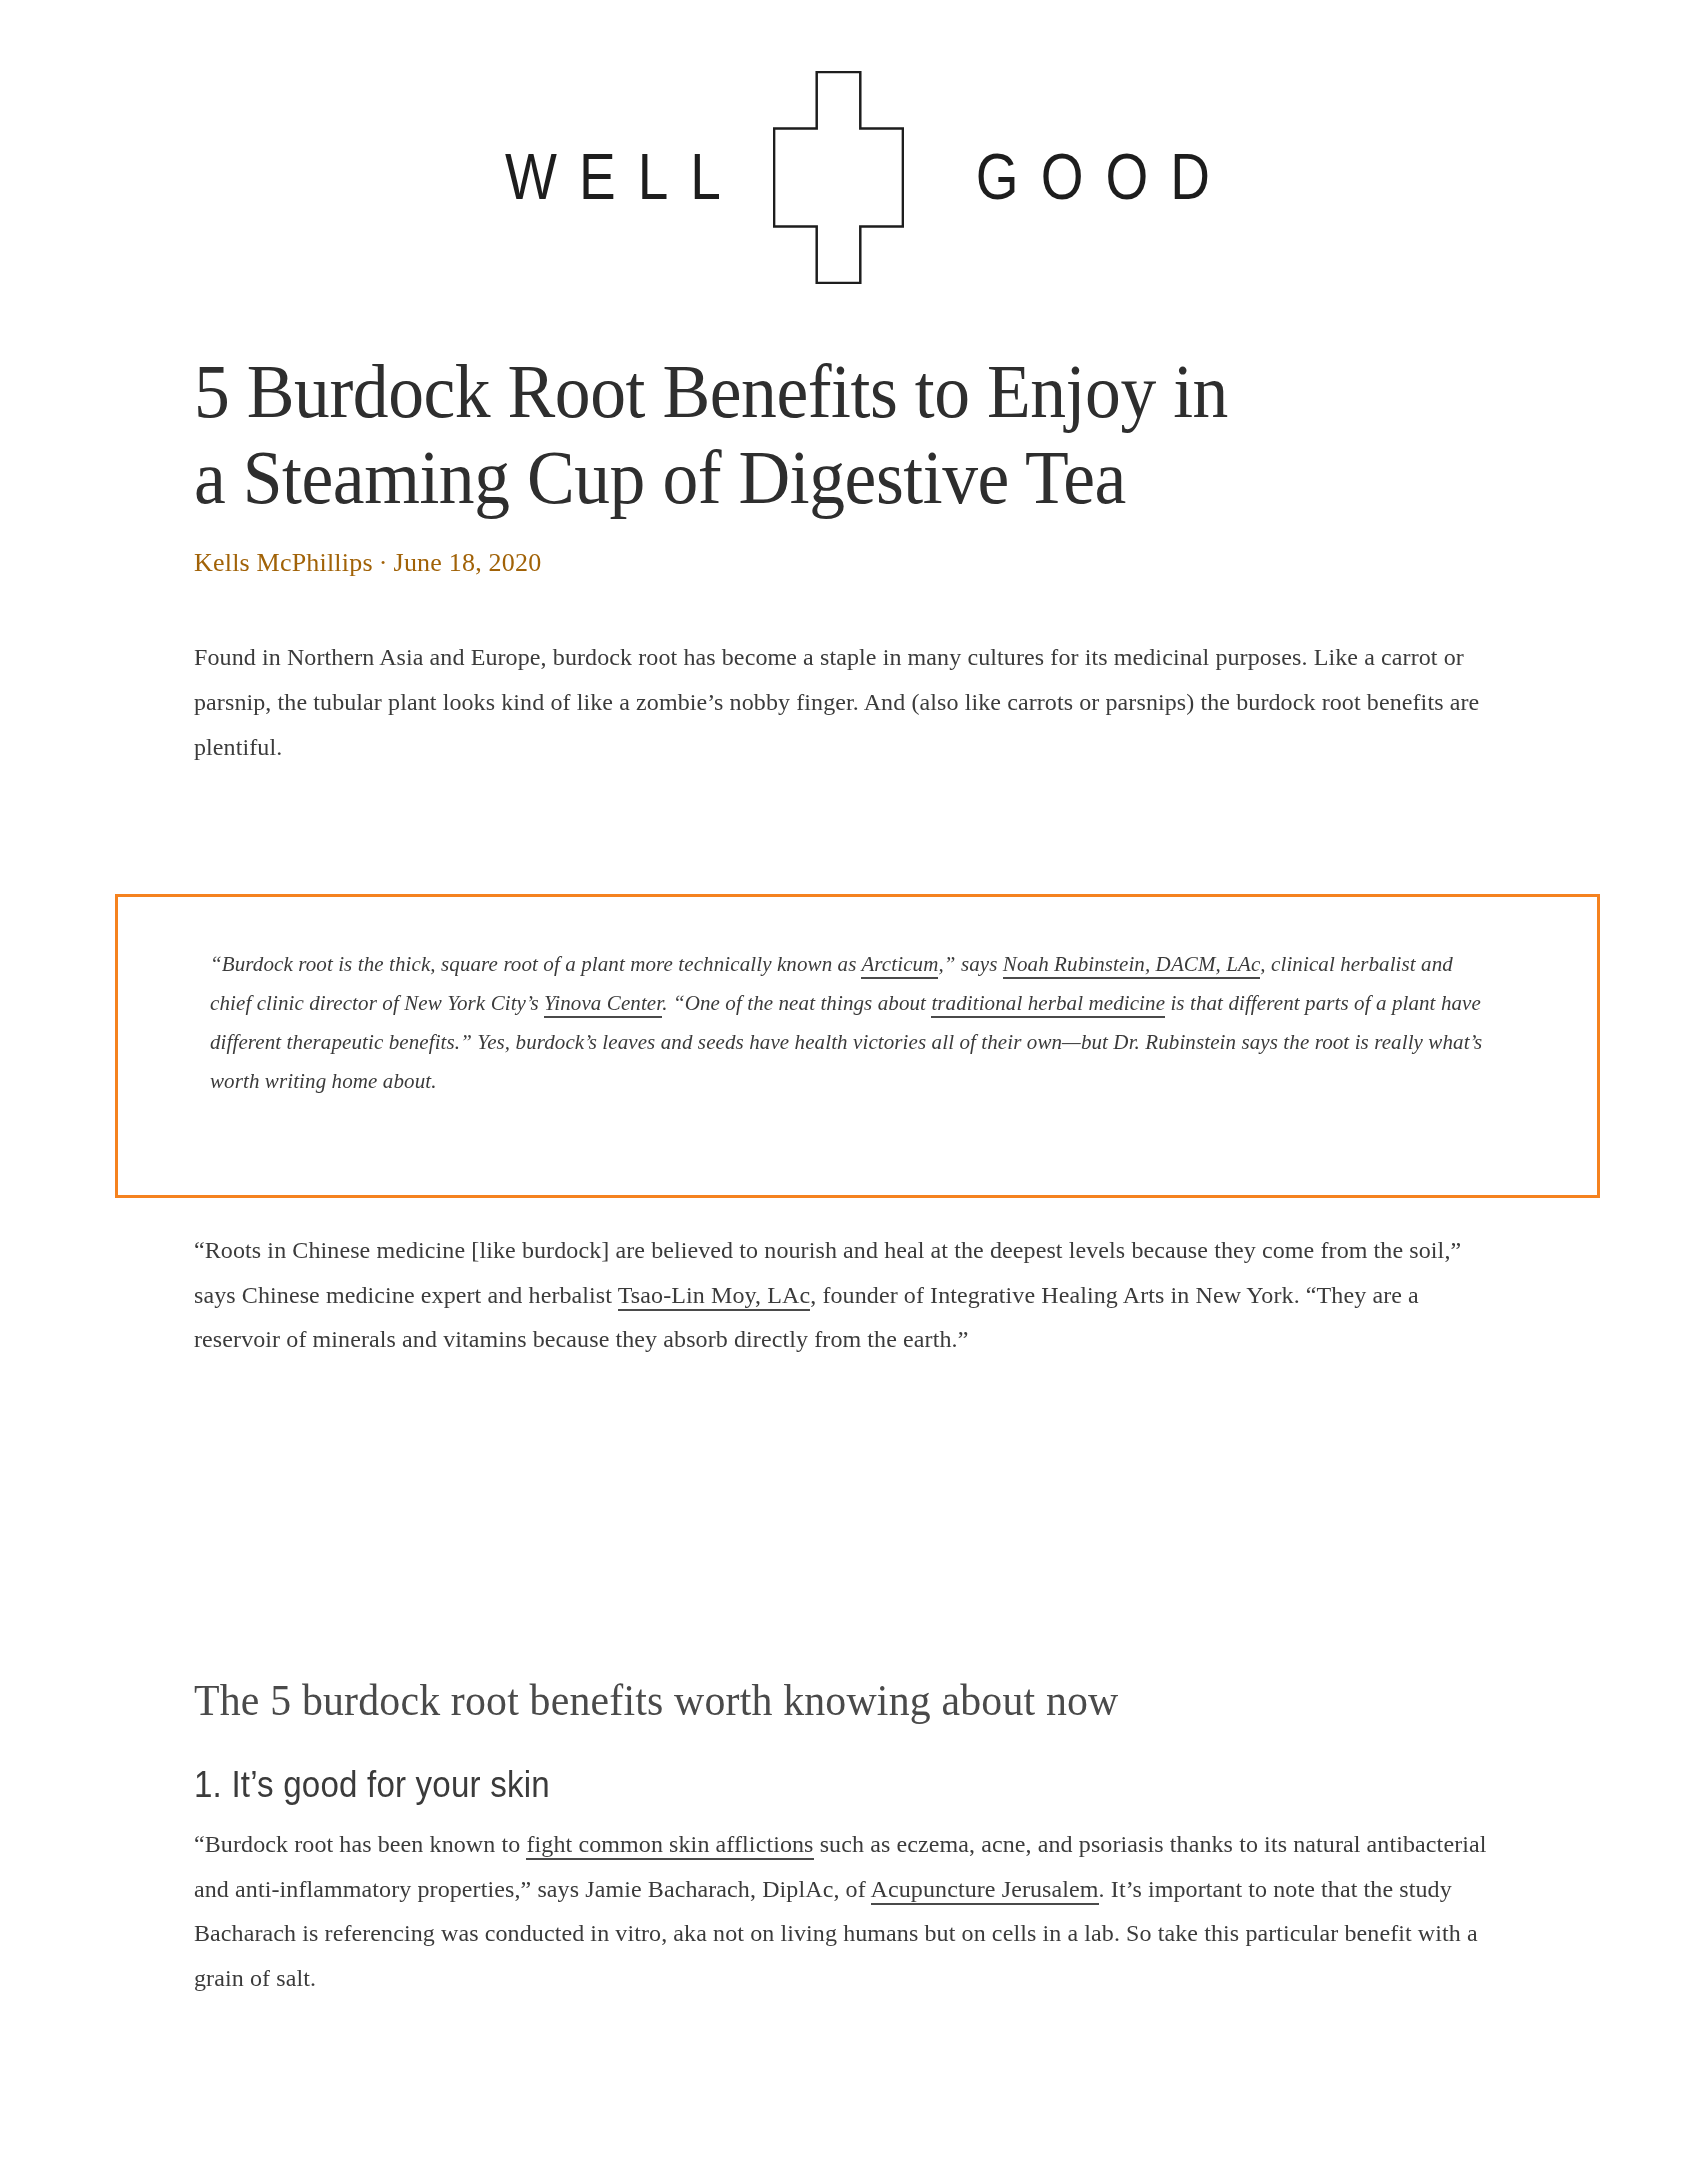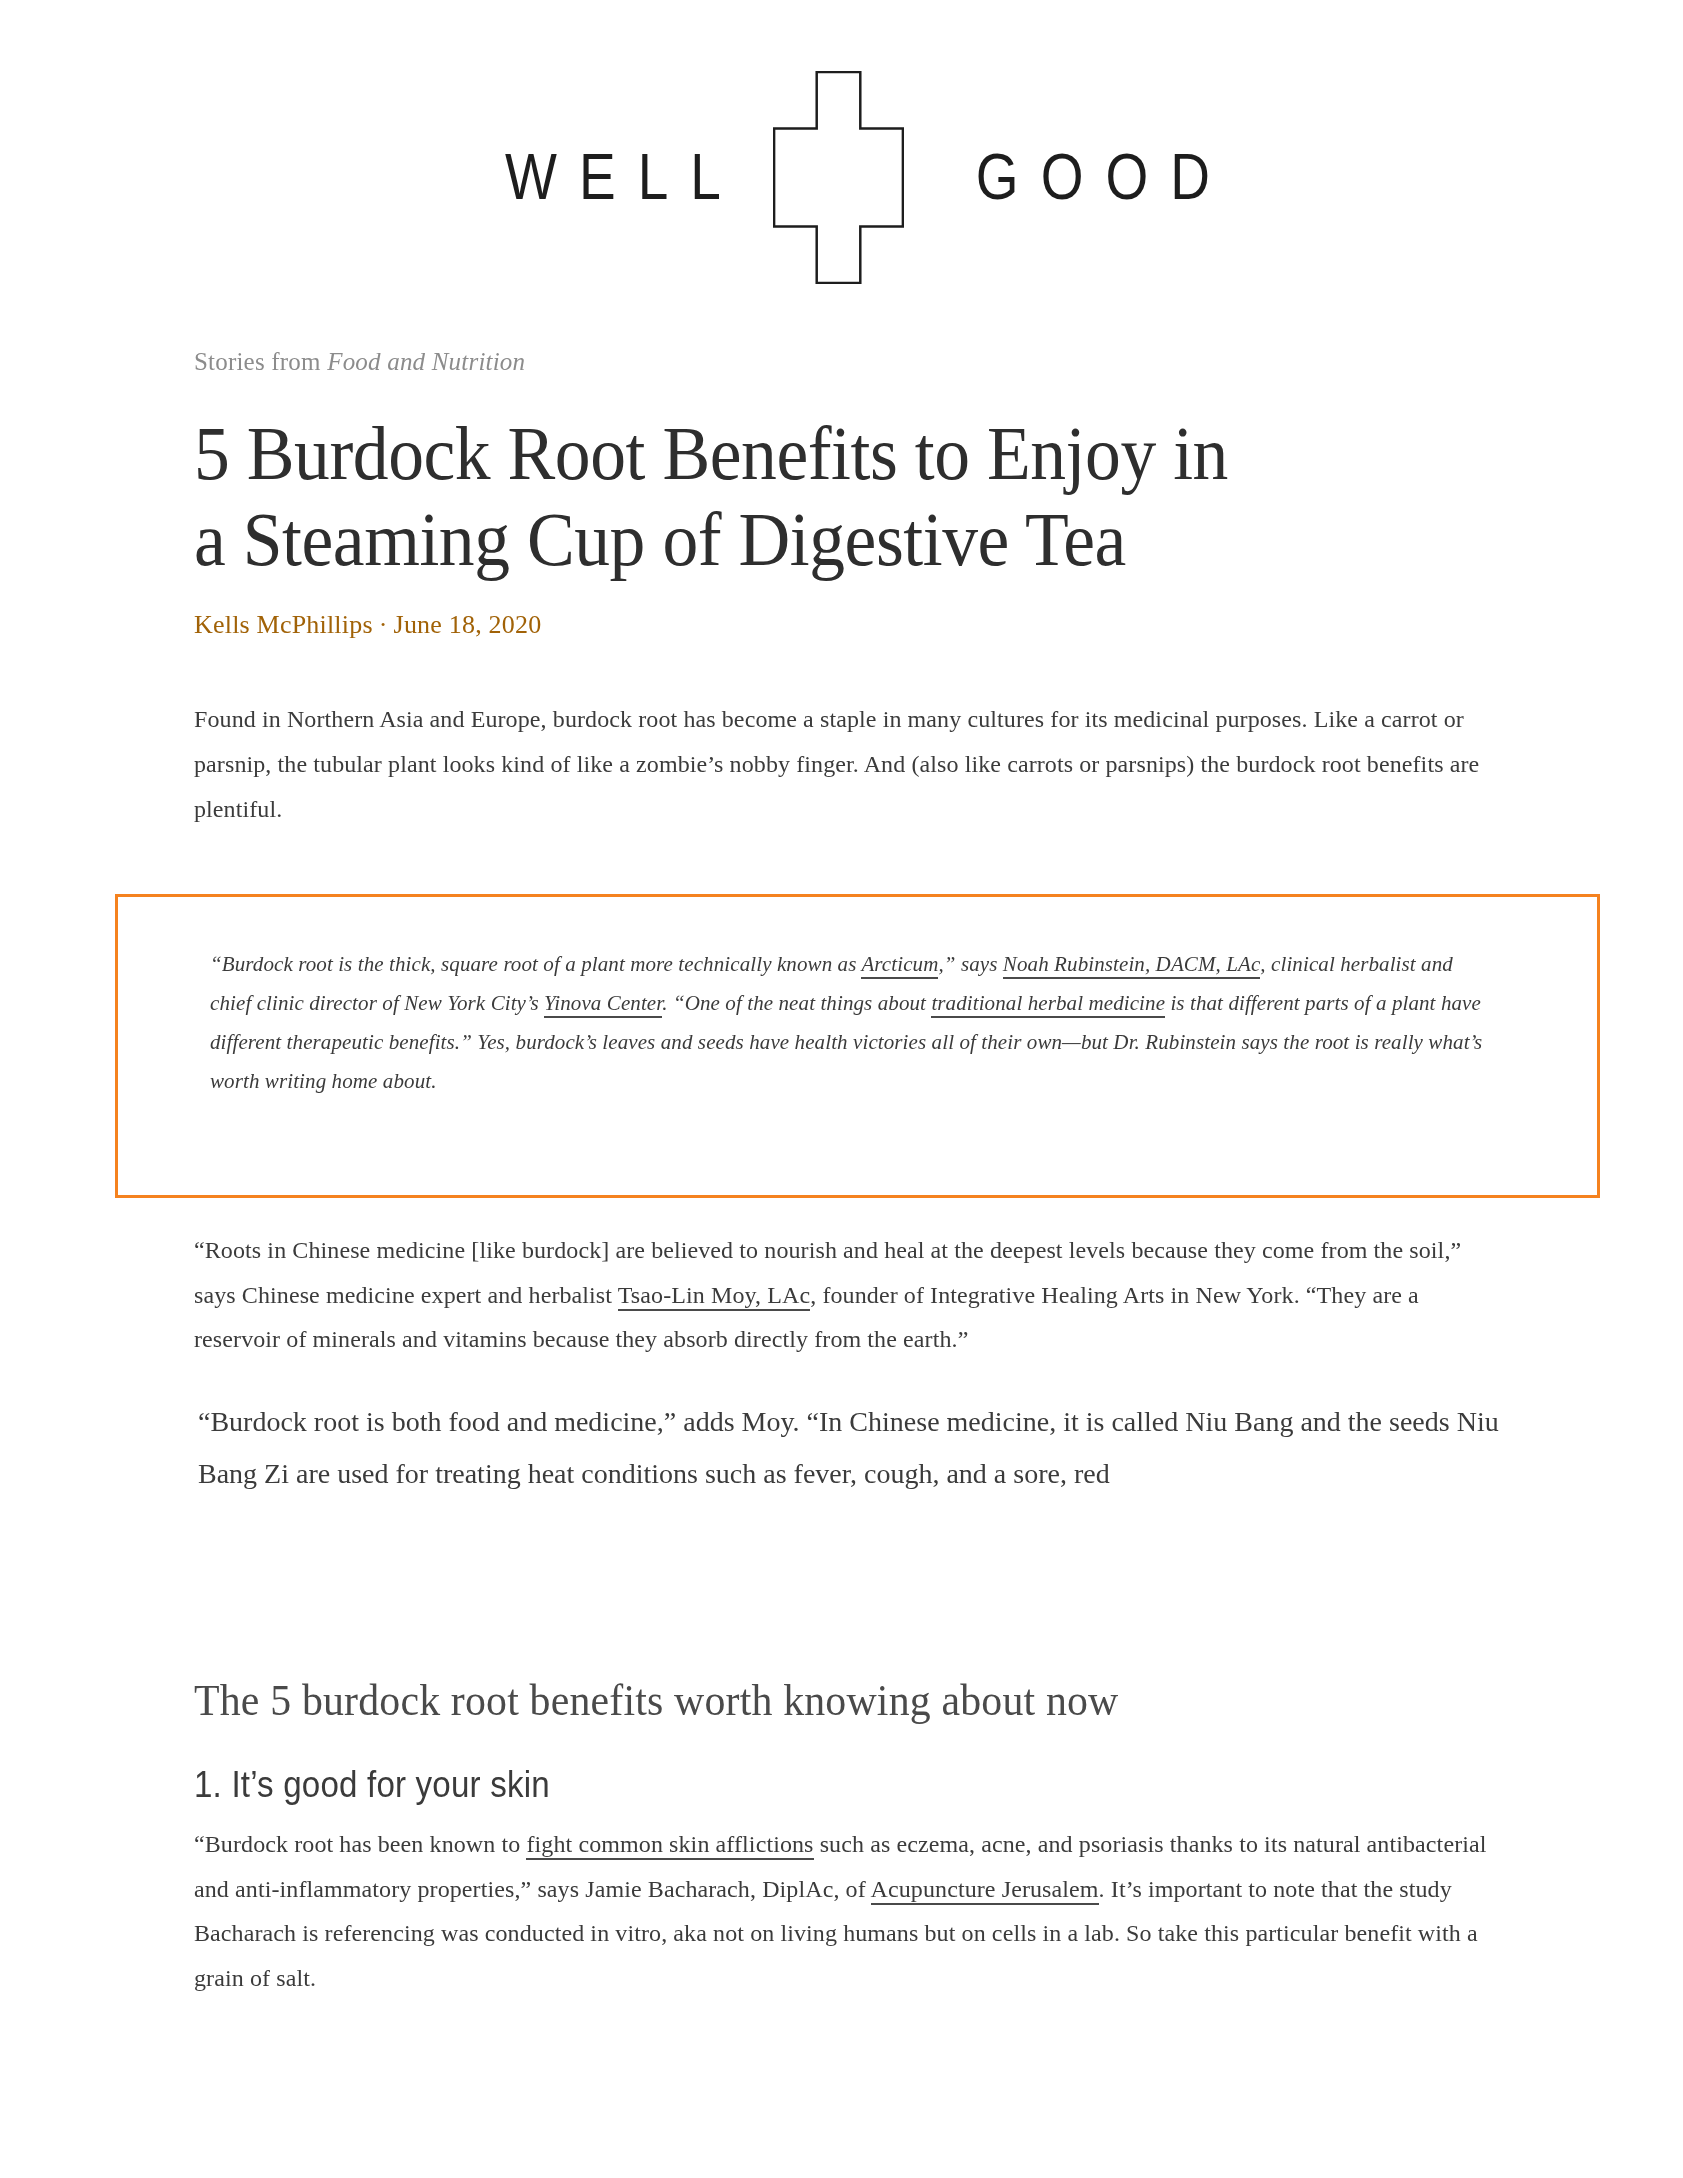--- a/index.html
+++ b/index.html
@@ -204,23 +204,20 @@
       <svg class="cross-shape" viewBox="0 0 132 215" xmlns="http://www.w3.org/2000/svg" aria-hidden="true">
         <path d="M44 1 L88 1 L88 58 L131 58 L131 157 L88 157 L88 214 L44 214 L44 157 L1 157 L1 58 L44 58 Z" fill="none" stroke="#1d1d1d" stroke-width="2.5"></path>
       </svg>
     </span>
     <span class="logo-word right">GOOD</span>
   </div>
 </div>
 
 <div class="article">
 
-  <div class="kicker">
-    <span>Stories from </span><em>Food and Nutrition</em>
-  </div>
 
   <h1 class="headline">
     <span>5 Burdock Root Benefits to Enjoy in</span><br>
     <span>a Steaming Cup of Digestive Tea</span>
   </h1>
 
   <div class="byline">
     <span>Kells McPhillips</span><span class="sep">·</span><span>June 18, 2020</span>
   </div>
 
@@ -231,21 +228,20 @@
 
 <div class="boxed-para">
   <p><span>“Burdock root is the thick, square root of a plant more technically known as </span><a class="inline-link" href="#">Arcticum</a><span>,” says </span><a class="inline-link" href="#">Noah Rubinstein, DACM, LAc</a><span>, clinical herbalist and chief clinic director of New York City’s </span><a class="inline-link" href="#">Yinova Center</a><span>. “One of the neat things about </span><a class="inline-link" href="#">traditional herbal medicine</a><span> is that different parts of a plant have different therapeutic benefits.” Yes, burdock’s leaves and seeds have health victories all of their own—but Dr. Rubinstein says the root is really what’s worth writing home about.</span></p>
 </div>
 
 <div class="after-box">
 
   <p class="body"><span>“Roots in Chinese medicine [like burdock] are believed to nourish and heal at the deepest levels because they come from the soil,” says Chinese medicine expert and herbalist </span><a class="inline-link" href="#">Tsao-Lin Moy, LAc</a><span>, founder of Integrative Healing Arts in New York. “They are a reservoir of minerals and vitamins because they absorb directly from the earth.”</span></p>
 
   <div class="overlap-wrap">
-    <p class="overlap-a">“Burdock root is both food and medicine,” adds Moy. “In Chinese medicine, it is called Niu Bang and the seeds Niu Bang Zi are used for treating heat conditions such as fever, cough, and a sore, red</p>
   </div>
 
   <h2 class="section-title">The 5 burdock root benefits worth knowing about now</h2>
 
   <h3 class="sub-title">1. It’s good for your skin</h3>
 
   <p class="body"><span>“Burdock root has been known to </span><a class="inline-link" href="#">fight common skin afflictions</a><span> such as eczema, acne, and psoriasis thanks to its natural antibacterial and anti-inflammatory properties,” says Jamie Bacharach, DiplAc, of </span><a class="inline-link" href="#">Acupuncture Jerusalem</a><span>. It’s important to note that the study Bacharach is referencing was conducted in vitro, aka not on living humans but on cells in a lab. So take this particular benefit with a grain of salt.</span></p>
 </div>
 
 

